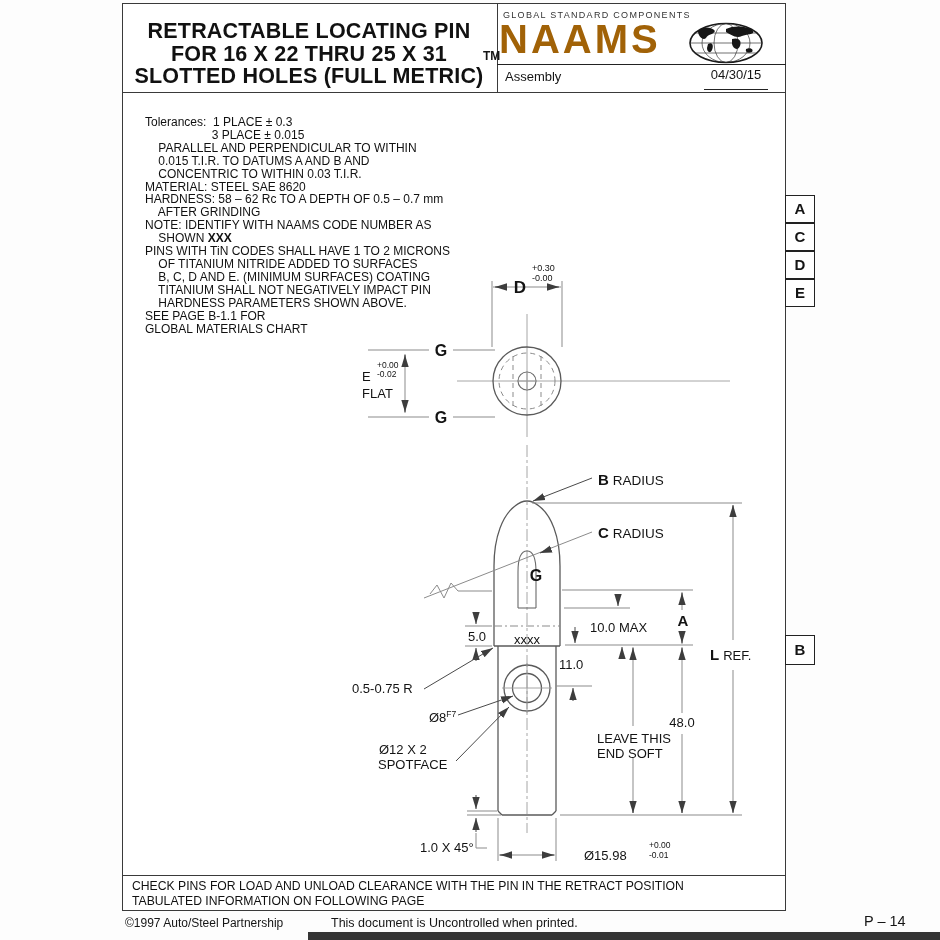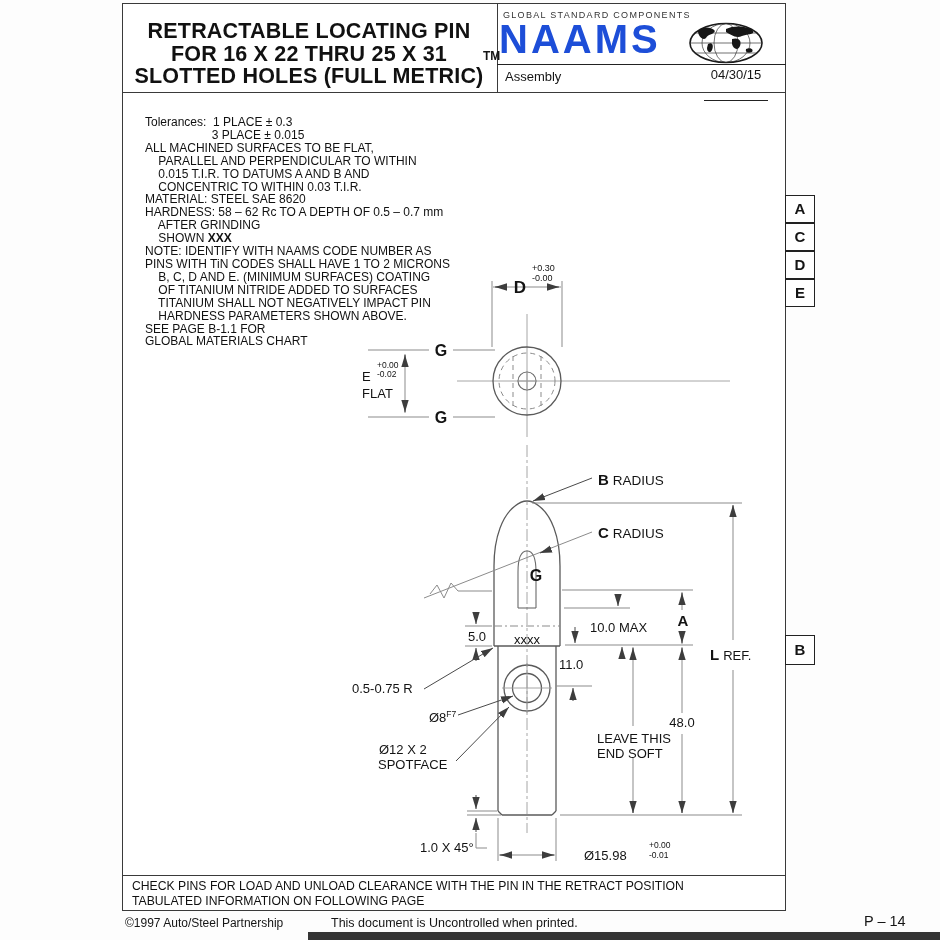--- a/index.html
+++ b/index.html
@@ -7,24 +7,24 @@
   .abs{position:absolute;}
   
   .frame{left:122px;top:3px;width:664px;height:908px;border:1.6px solid #3a3a3a;box-sizing:border-box;background:#fff;}
   .hdr-divider{left:122px;top:92px;width:664px;height:0;border-top:1.6px solid #3a3a3a;}
   .hdr-vert{left:497px;top:3px;width:0;height:89px;border-left:1.6px solid #3a3a3a;}
   .note-divider{left:122px;top:875px;width:664px;height:0;border-top:1.4px solid #3a3a3a;}
   
   .title{left:126px;top:20px;width:366px;text-align:center;font-weight:bold;font-size:21.5px;line-height:22.5px;letter-spacing:0.2px;color:#111;}
   .tm{left:483px;top:49px;font-size:12px;font-weight:bold;}
   .tagline{left:503px;top:10px;font-size:9px;letter-spacing:1.3px;color:#333;}
-  .brand{left:499px;top:17px;font-size:40px;font-weight:bold;letter-spacing:3px;color:#1d4ed8;}
+  .brand{left:499px;top:17px;font-size:40px;font-weight:bold;letter-spacing:3px;color:#a16207;}
   .brand-rule{left:497px;top:64px;width:289px;height:0;border-top:1.8px solid #222;}
   .assembly{left:505px;top:69px;font-size:13px;}
-  .datebox{left:704px;top:67px;width:64px;text-align:center;font-size:13px;border-bottom:1.4px solid #222;padding-bottom:18px;}
+  .datebox{left:704px;top:67px;width:64px;text-align:center;font-size:13px;border-bottom:1.4px solid #222;padding-bottom:7px;}
   .globe{left:688px;top:22px;}
   
   .notes{left:145px;top:116px;font-size:12px;line-height:12.9px;color:#111;}
   .notes div{white-space:pre;}
   
   .datum{left:785px;width:30px;height:28px;border:1.6px solid #222;background:#fff;box-sizing:border-box;text-align:center;font-weight:bold;font-size:15px;line-height:25px;}
   
   .bottom-note{left:132px;top:879px;font-size:12.2px;line-height:15px;color:#111;}
   .foot-copy{left:125px;top:916px;font-size:12px;}
   .foot-center{left:331px;top:916px;font-size:12.5px;}
@@ -84,32 +84,31 @@
     </g>
   </svg>
 </div>
 <div class="abs brand-rule"></div>
 <div class="abs assembly">Assembly</div>
 <div class="abs datebox">04/30/15</div>
 
 <div class="abs notes">
   <div>Tolerances:  1 PLACE ± 0.3</div>
   <div>                    3 PLACE ± 0.015</div>
-  <div>ALL MACHINED SURFACES TO BE FLAT,</div>
   <div>    PARALLEL AND PERPENDICULAR TO WITHIN</div>
   <div>    0.015 T.I.R. TO DATUMS A AND B AND</div>
   <div>    CONCENTRIC TO WITHIN 0.03 T.I.R.</div>
   <div>MATERIAL: STEEL SAE 8620</div>
   <div>HARDNESS: 58 – 62 Rc TO A DEPTH OF 0.5 – 0.7 mm</div>
   <div>    AFTER GRINDING</div>
+  <div>NOTE: IDENTIFY WITH NAAMS CODE NUMBER AS</div>
   <div><span>    SHOWN </span><b>XXX</b></div>
-  <div>NOTE: IDENTIFY WITH NAAMS CODE NUMBER AS</div>
   <div>PINS WITH TiN CODES SHALL HAVE 1 TO 2 MICRONS</div>
+  <div>    OF TITANIUM NITRIDE ADDED TO SURFACES</div>
   <div>    B, C, D AND E. (MINIMUM SURFACES) COATING</div>
-  <div>    OF TITANIUM NITRIDE ADDED TO SURFACES</div>
   <div>    TITANIUM SHALL NOT NEGATIVELY IMPACT PIN</div>
   <div>    HARDNESS PARAMETERS SHOWN ABOVE.</div>
   <div>SEE PAGE B-1.1 FOR</div>
   <div>GLOBAL MATERIALS CHART</div>
 </div>
 
 <div class="abs datum" style="top:195px;">A</div>
 <div class="abs datum" style="top:223px;">C</div>
 <div class="abs datum" style="top:251px;">D</div>
 <div class="abs datum" style="top:279px;">E</div>

